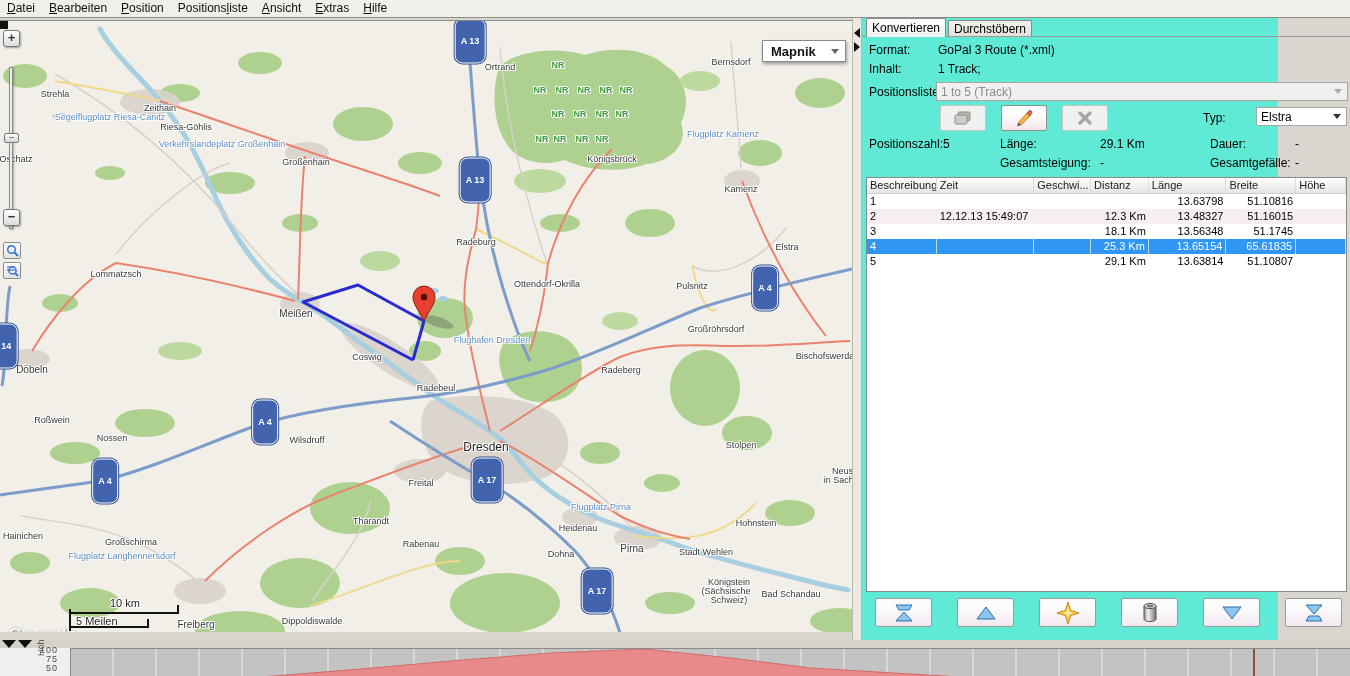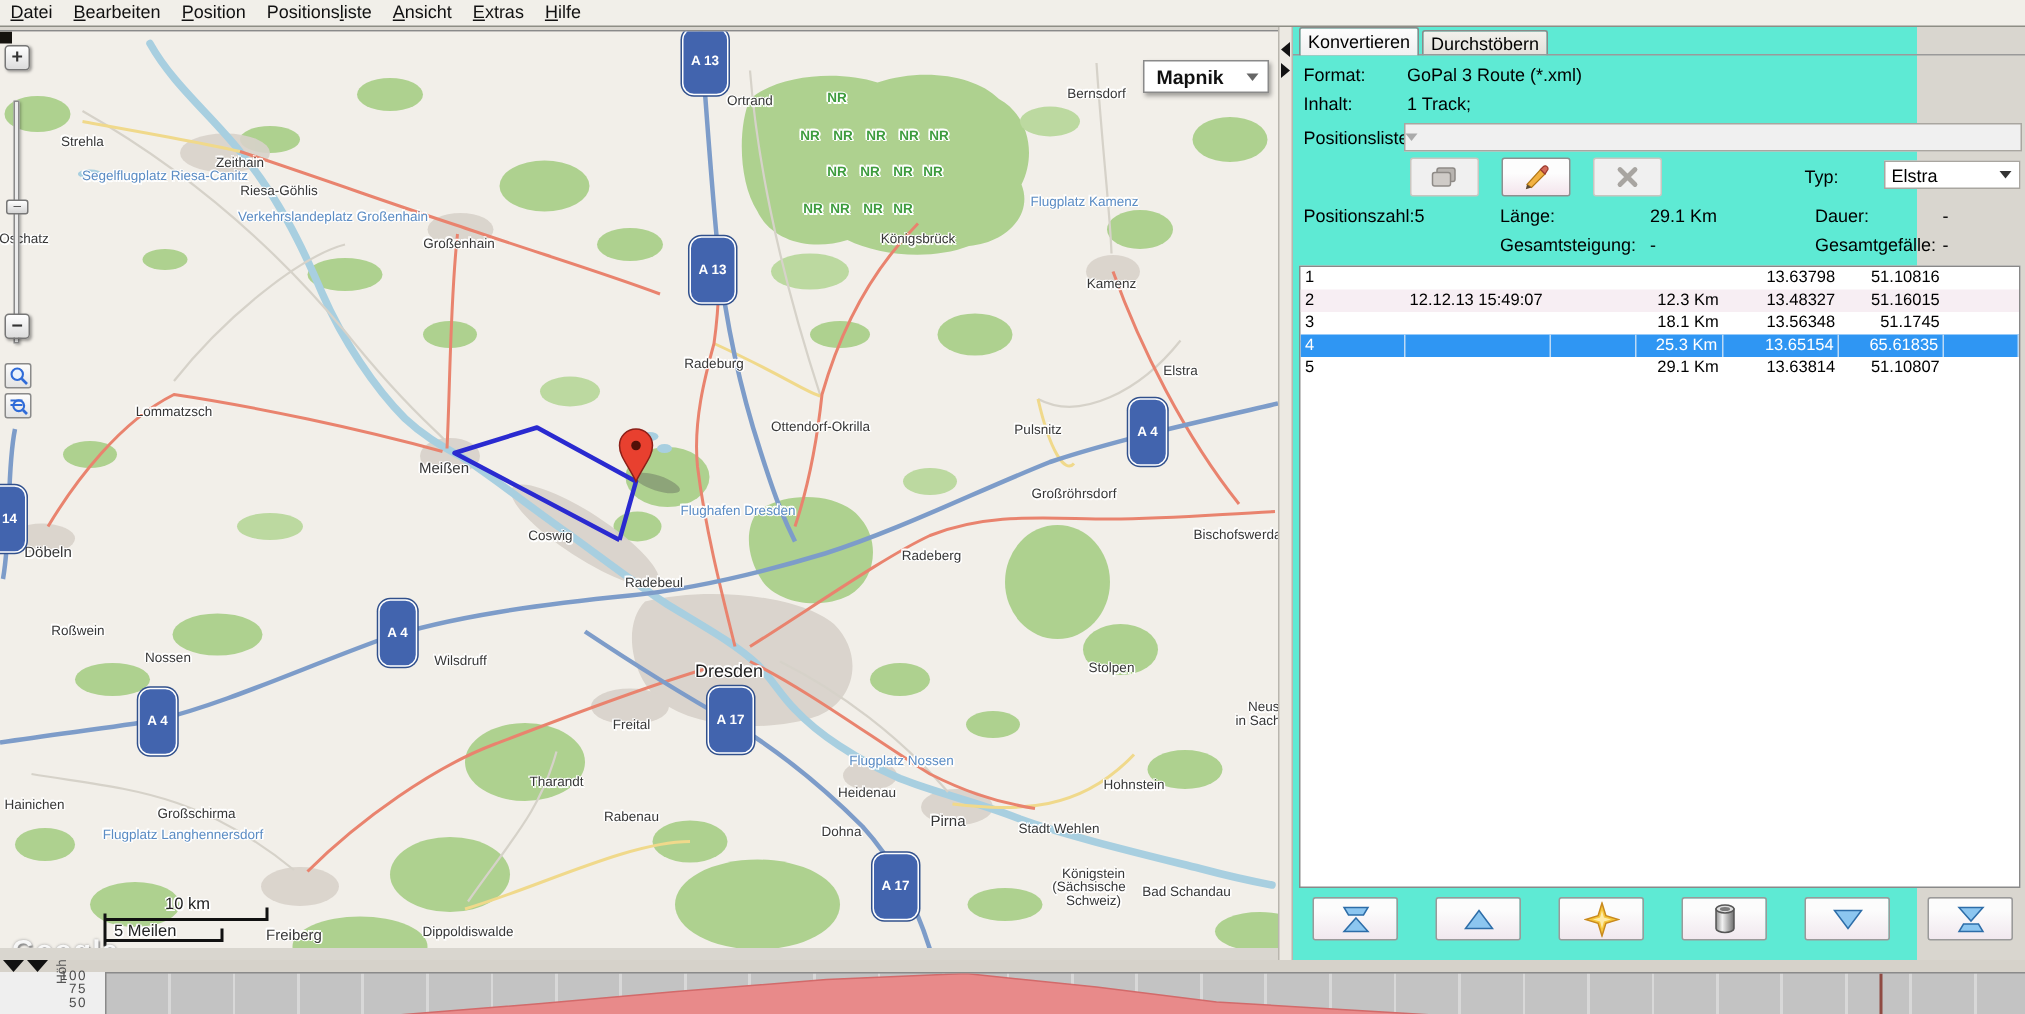--- a/index.html
+++ b/index.html
@@ -260,21 +260,21 @@
       <span class="mlabel town" style="left: 621px; top: 349px;">Radeberg</span>
       <span class="mlabel town" style="left: 436px; top: 367px;">Radebeul</span>
       <span class="mlabel town" style="left: 52px; top: 399px;">Roßwein</span>
       <span class="mlabel town" style="left: 112px; top: 417px;">Nossen</span>
       <span class="mlabel town" style="left: 307px; top: 419px;">Wilsdruff</span>
       <span class="mlabel city" style="left: 486px; top: 426px;">Dresden</span>
       <span class="mlabel town" style="left: 741px; top: 424px;">Stolpen</span>
       <span class="mlabel town" style="left: 850px; top: 450px;">Neustadt</span>
       <span class="mlabel town" style="left: 846px; top: 459px;">in Sachsen</span>
       <span class="mlabel town" style="left: 421px; top: 462px;">Freital</span>
-      <span class="mlabel airport" style="left: 601px; top: 486px;">Flugplatz Nossen</span>
+      <span class="mlabel airport" style="left: 601px; top: 486px;">Flugplatz Pirna</span>
       <span class="mlabel town" style="left: 371px; top: 500px;">Tharandt</span>
       <span class="mlabel town" style="left: 756px; top: 502px;">Hohnstein</span>
       <span class="mlabel town" style="left: 578px; top: 507px;">Heidenau</span>
       <span class="mlabel town" style="left: 23px; top: 515px;">Hainichen</span>
       <span class="mlabel town" style="left: 131px; top: 521px;">Großschirma</span>
       <span class="mlabel town" style="left: 421px; top: 523px;">Rabenau</span>
       <span class="mlabel town-lg" style="left: 632px; top: 527px;">Pirna</span>
       <span class="mlabel town" style="left: 706px; top: 531px;">Stadt Wehlen</span>
       <span class="mlabel town" style="left: 561px; top: 533px;">Dohna</span>
       <span class="mlabel airport" style="left: 122px; top: 535px;">Flugplatz Langhennersdorf</span>
@@ -349,20 +349,21 @@
   <div class="tab active">Konvertieren</div>
   <div class="tab inactive">Durchstöbern</div>
   <div class="tabline"></div>
 
   <div class="flabel" style="left:7px;top:25px">Format:</div>
   <div class="fvalue" style="left:76px;top:25px">GoPal 3 Route (*.xml)</div>
   <div class="flabel" style="left:7px;top:44px">Inhalt:</div>
   <div class="fvalue" style="left:76px;top:44px">1 Track;</div>
   <div class="flabel" style="left:7px;top:67px">Positionsliste:</div>
   <div class="combo disabled" style="left:74px;top:64px;width:412px">
+    <span class="cv">1 to 5 (Track)</span>
     <span class="ca"></span>
   </div>
 
   <div class="sb" style="left:78px">
     <svg width="20" height="16" viewBox="0 0 20 16">
       <rect x="5" y="2" width="12" height="9" rx="1.5" fill="#b8b4b0" stroke="#8e8a86"></rect>
       <rect x="2" y="5" width="12" height="9" rx="1.5" fill="#cfcbc7" stroke="#8e8a86"></rect>
     </svg>
   </div>
   <div class="sb enabled" style="left:139px">
@@ -388,20 +389,29 @@
   <div class="flabel" style="left:138px;top:119px">Länge:</div>
   <div class="fvalue" style="left:238px;top:119px">29.1 Km</div>
   <div class="flabel" style="left:348px;top:119px">Dauer:</div>
   <div class="fvalue" style="left:433px;top:119px">-</div>
   <div class="flabel" style="left:138px;top:138px">Gesamtsteigung:</div>
   <div class="fvalue" style="left:238px;top:138px">-</div>
   <div class="flabel" style="left:348px;top:138px">Gesamtgefälle:</div>
   <div class="fvalue" style="left:433px;top:138px">-</div>
 
   <div class="postable">
+      <div class="thead">
+        <div class="c" style="width: 70px;">Beschreibung</div>
+        <div class="c" style="width: 98px;">Zeit</div>
+        <div class="c" style="width: 57px;">Geschwi...</div>
+        <div class="c" style="width: 58px;">Distanz</div>
+        <div class="c" style="width: 78px;">Länge</div>
+        <div class="c" style="width: 70px;">Breite</div>
+        <div class="c" style="width: 50px;">Höhe</div>
+      </div>
       <div class="trow">
         <div class="c" style="width: 70px; text-align: left;">1</div>
         <div class="c" style="width: 98px; text-align: left;"></div>
         <div class="c" style="width: 57px; text-align: left;"></div>
         <div class="c" style="width: 58px; text-align: right;"></div>
         <div class="c" style="width: 78px; text-align: right;">13.63798</div>
         <div class="c" style="width: 70px; text-align: right;">51.10816</div>
         <div class="c" style="width: 50px; text-align: right;"></div>
       </div>
       <div class="trow pink">

